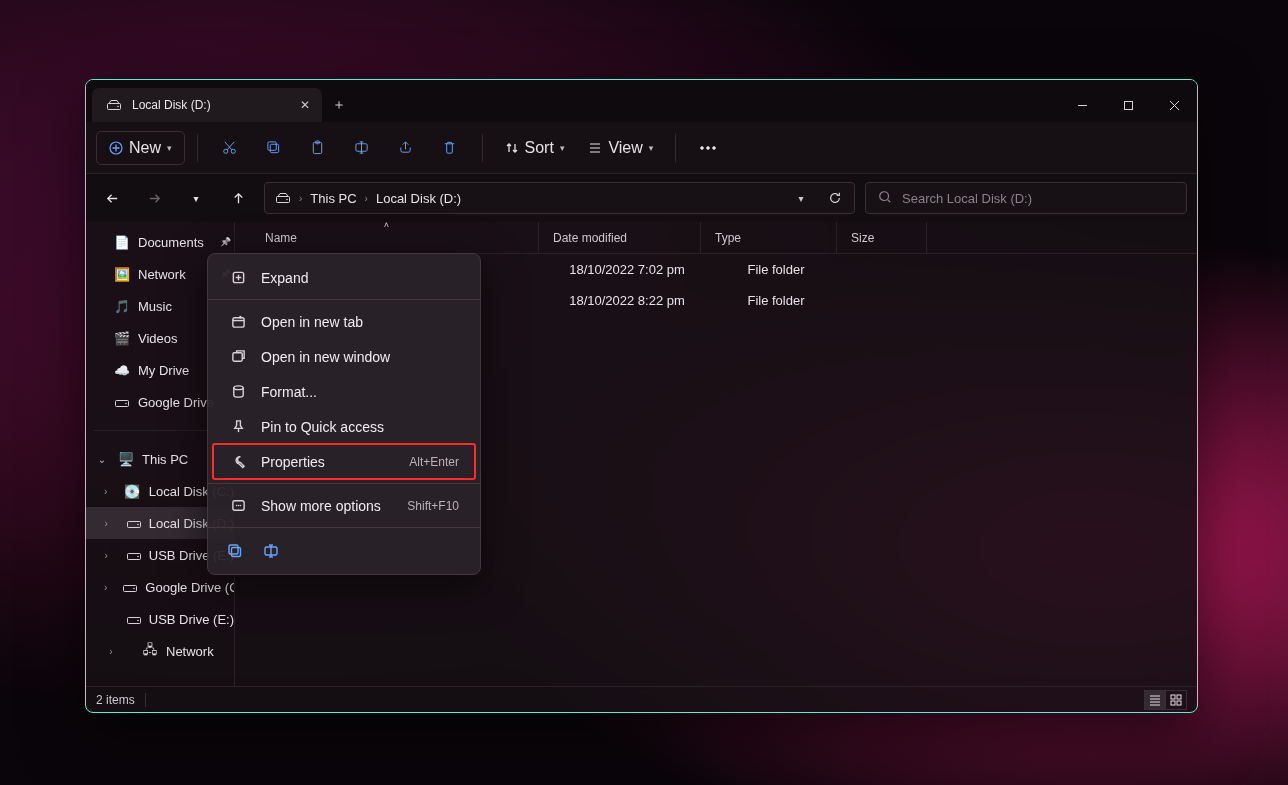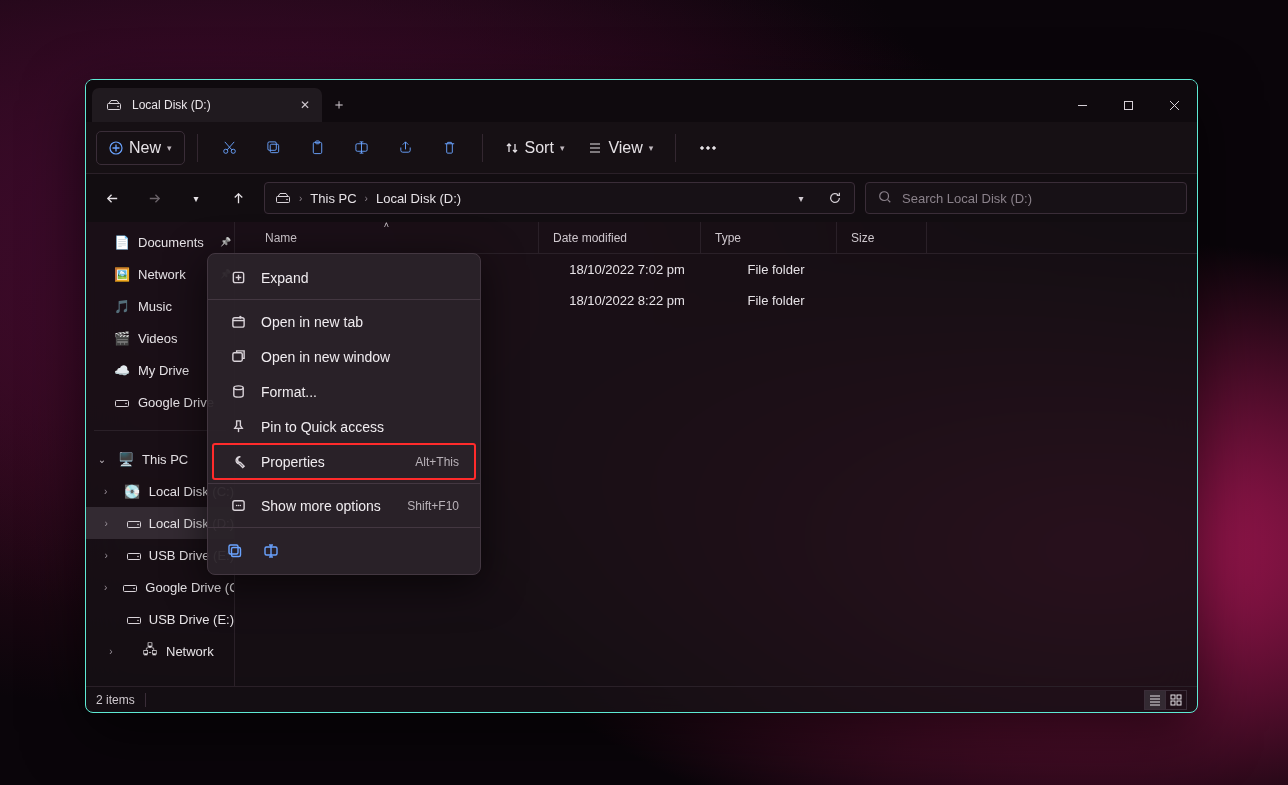--- a/index.html
+++ b/index.html
@@ -556,21 +556,21 @@
       </span>
     <span>Pin to Quick access</span>
   </div>
   <div class="ctx-item highlight">
     <span class="ctx-icon">
         <svg width="15" height="15" viewBox="0 0 16 16">
           <path d="M10 3 a3 3 0 1 0 0 6 l4 4 -1.5 1.5 -4 -4 A3 3 0 0 1 10 3 Z"></path>
         </svg>
       </span>
     <span>Properties</span>
-    <span class="short">Alt+This</span>
+    <span class="short">Alt+Enter</span>
   </div>
   <div class="ctx-sep"></div>
   <div class="ctx-item">
     <span class="ctx-icon">
         <svg width="15" height="15" viewBox="0 0 16 16">
           <rect x="2" y="3" width="12" height="10" rx="2"></rect>
           <circle cx="6" cy="8" r="0.8" fill="#d9d3d9" stroke="none"></circle>
           <circle cx="8" cy="8" r="0.8" fill="#d9d3d9" stroke="none"></circle>
           <circle cx="10" cy="8" r="0.8" fill="#d9d3d9" stroke="none"></circle>
         </svg>

